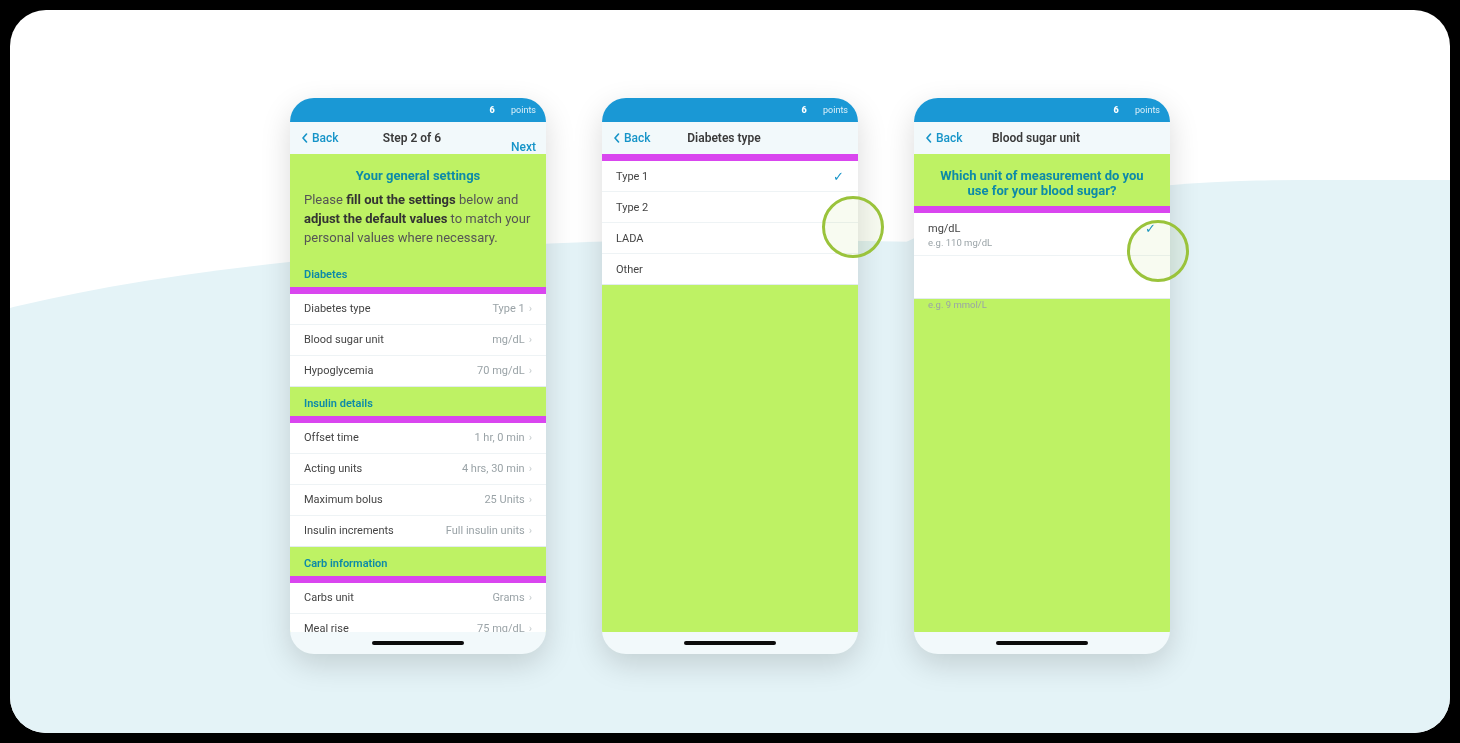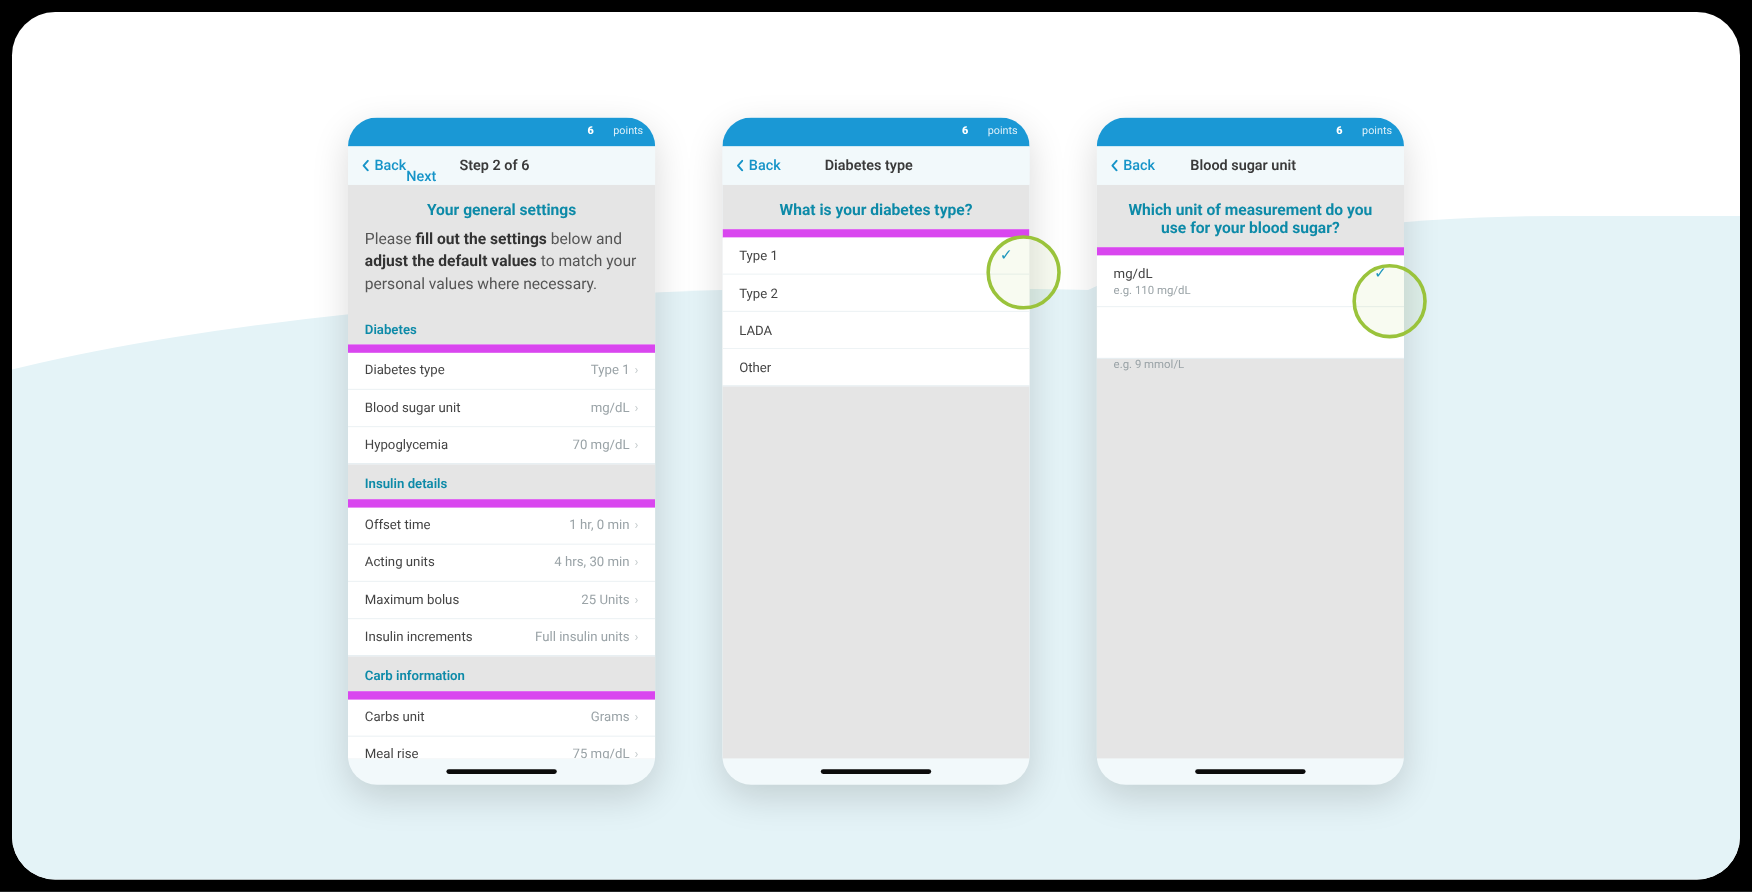--- a/index.html
+++ b/index.html
@@ -6,27 +6,27 @@
   .canvas{position:relative;margin:10px;width:1440px;height:723px;background:#fff;border-radius:36px;overflow:hidden;}
   
   .wave{position:absolute;left:-200px;right:-200px;top:230px;height:900px;
         background:#e4f3f7;border-top-left-radius:50% 20%;border-top-right-radius:50% 10%;}
   .wave::after{content:"";position:absolute;right:-100px;top:-60px;width:900px;height:400px;background:#e4f3f7;border-top-left-radius:50% 30%;}
   
   .phones{position:absolute;left:0;right:0;top:88px;display:flex;justify-content:center;gap:56px;}
   .phone{width:256px;height:556px;background:#f2f9fb;border-radius:24px;box-shadow:0 10px 30px rgba(0,0,0,.15);overflow:hidden;display:flex;flex-direction:column;}
   .statusbar{height:24px;background:#1a98d5;display:flex;align-items:center;justify-content:flex-end;padding:0 10px;color:#fff;font-size:9px;font-weight:600;}
   .statusbar .pts{opacity:.85;font-weight:400;margin-left:14px;}
-  .navbar{height:32px;background:#f2f9fb;display:flex;align-items:center;justify-content:flex-start;padding:0 10px;color:#404040;font-size:12px;}
+  .navbar{height:32px;background:#f2f9fb;display:flex;align-items:center;justify-content:space-between;padding:0 10px;color:#404040;font-size:12px;}
   .navbar .back{display:flex;align-items:center;color:#1694c8;font-weight:500;gap:2px;}
   .navbar .back svg{width:10px;height:10px;}
   .navbar .title{font-weight:600;color:#3a3a3a;position:absolute;left:0;right:12px;text-align:center;pointer-events:none;font-size:12px;}
   .navbar{position:relative;}
   .navbar .next{color:#1694c8;font-weight:500;margin-top:17px;}
-  .content{flex:1;overflow:hidden;background:#e5e5e5;}
+  .content{flex:1;overflow:hidden;background:#bef264;}
   .heading{color:#0d8aa8;font-weight:700;text-align:center;font-size:13px;padding:14px 18px 8px;}
   .intro{font-size:13px;color:#555;line-height:1.45;padding:0 14px 10px;}
   .intro b{color:#333;}
   .section-label{color:#0d8aa8;font-size:11px;font-weight:600;padding:10px 14px 6px;}
   .list{background:#fff;border-top:7px solid #d946ef;border-bottom:1px solid #e3ecef;}
   .row{display:flex;align-items:center;justify-content:space-between;height:30px;padding:0 14px;border-bottom:1px solid #eef3f5;font-size:11px;color:#444;}
   .row:last-child{border-bottom:none;}
   .row .val{color:#9aa3a7;display:flex;align-items:center;gap:4px;}
   .chev{color:#c6ccce;}
   .option-row{display:flex;align-items:center;justify-content:space-between;height:30px;padding:0 14px;border-bottom:1px solid #eef3f5;font-size:11px;color:#444;background:#fff;}
@@ -163,21 +163,20 @@
         <div class="back">
           <svg viewBox="0 0 10 10">
               <path d="M6.5 1 3 5l3.5 4" fill="none" stroke="#1694c8" stroke-width="1.6" stroke-linecap="round" stroke-linejoin="round"></path>
             </svg>
           <span>Back</span>
         </div>
         <div class="title">Diabetes type</div>
         <div></div>
       </div>
       <div class="content">
-        <div class="heading">What is your diabetes type?</div>
         <div class="list">
           <div class="option-row">
             <span>Type 1</span>
               <span class="check">✓</span>
           </div>
           <div class="option-row">
             <span>Type 2</span>
           </div>
           <div class="option-row">
             <span>LADA</span>

